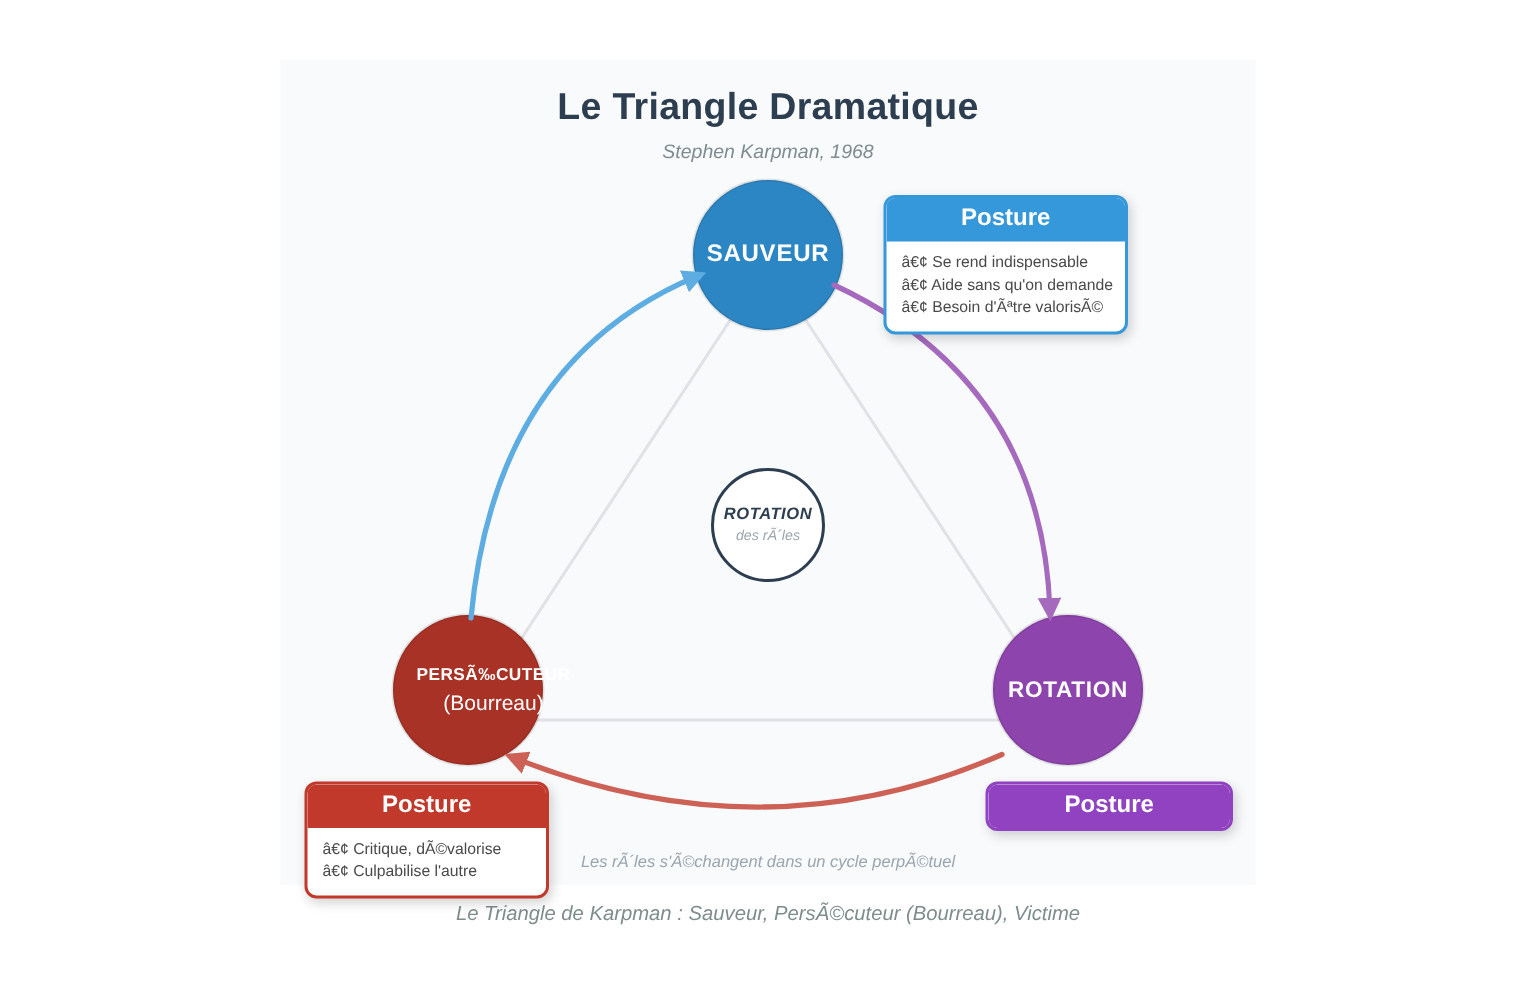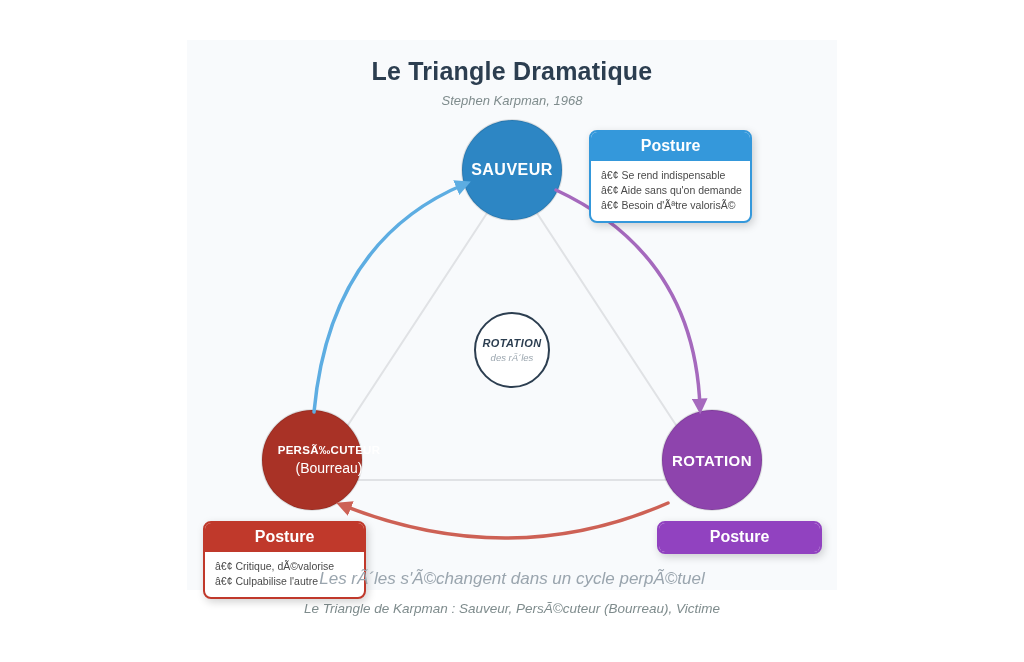--- a/index.html
+++ b/index.html
@@ -54,21 +54,21 @@
   .box .hd{
     color:#fff;font-size:16px;font-weight:bold;text-align:center;padding:5px 0 6px 0;
   }
   .box .bd{padding:7px 10px 8px 10px;}
   .box .item{font-size:10.5px;color:var(--c-body-text);line-height:15px;white-space:nowrap;}
   .box.blue{border-color:var(--c-box-blue);}   .box.blue .hd{background:var(--c-box-blue);}
   .box.red{border-color:var(--c-box-red);}     .box.red .hd{background:var(--c-box-red);}
   .box.purple{border-color:var(--c-box-purple);}.box.purple .hd{background:var(--c-box-purple);}
   .note{
     position:absolute;left:0;width:100%;top:529px;text-align:center;
-    font-size:17px;font-style:italic;color:var(--c-note);
+    font-size:11px;font-style:italic;color:var(--c-note);
   }
   .caption{
     margin-top:11px;text-align:center;font-size:13.5px;font-style:italic;color:var(--c-muted);
   }
 </style>
 </head>
 <body>
 
 <div class="card">
   <h1 class="title">Le Triangle Dramatique</h1>

